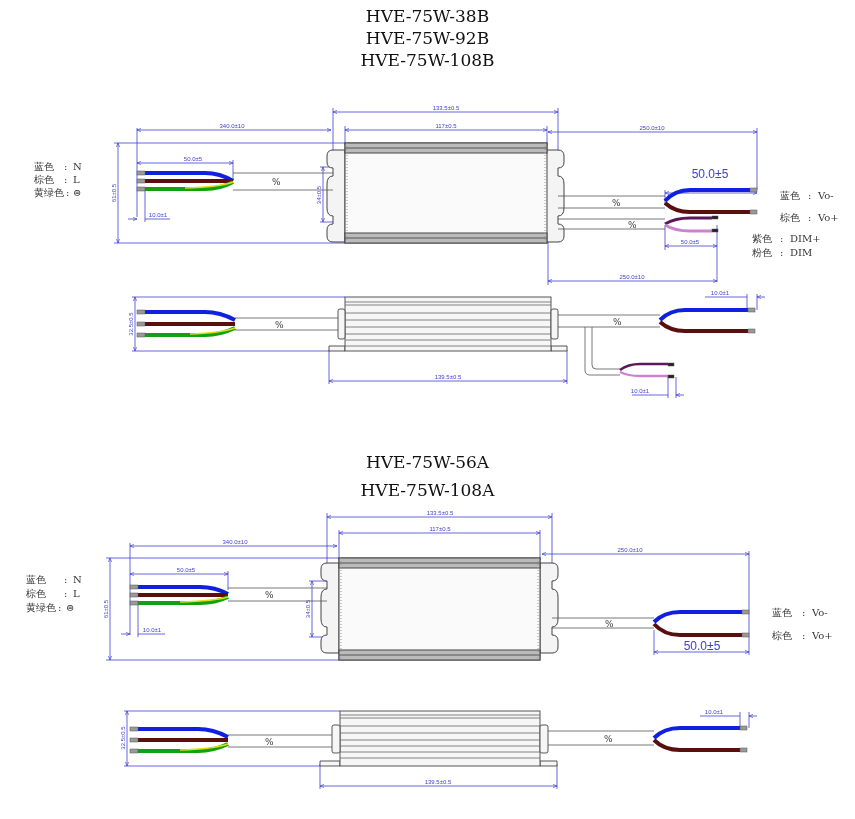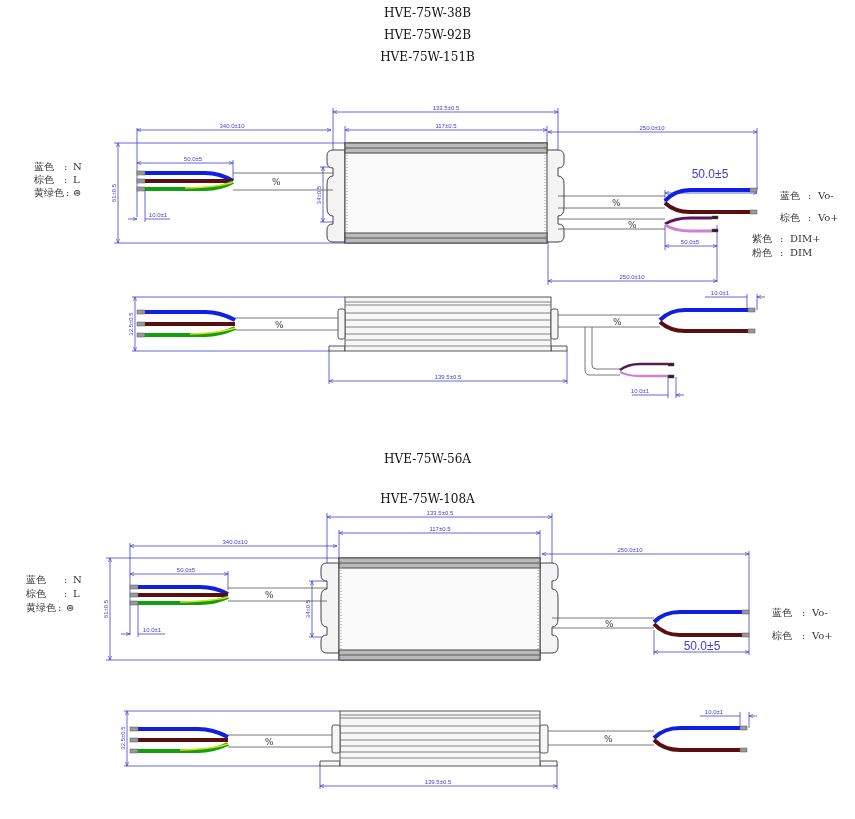--- a/index.html
+++ b/index.html
@@ -1,33 +1,33 @@
 <!DOCTYPE html>
 <html><head>
 <meta charset="utf-8">
 <style>
   html, body { margin: 0; padding: 0; background: #ffffff; }
   body { width: 855px; height: 819px; position: relative; overflow: hidden;
          font-family: "DejaVu Serif", serif; }
   .title { position: absolute; left: 0; width: 855px; text-align: center;
-           font-family: "DejaVu Serif", serif; font-size: 12px; color: #111; }
+           font-family: "DejaVu Serif", serif; font-size: 17px; color: #111; }
   svg { position: absolute; left: 0; top: 0; }
   .dim { font-family: "Liberation Sans", sans-serif; font-size: 6px; fill: #4040d0; }
   .dimbig { font-family: "Liberation Sans", sans-serif; font-size: 12px; fill: #4040d0; }
   .lbl { font-family: "DejaVu Serif", serif; font-size: 10px; fill: #333; }
 </style>
 </head>
 <body>
 
 <div class="title" style="top:6px">HVE-75W-38B</div>
 <div class="title" style="top:28px">HVE-75W-92B</div>
-<div class="title" style="top:50px">HVE-75W-151B</div>
+<div class="title" style="top:50px">HVE-75W-108B</div>
 
 <div class="title" style="top:452px">HVE-75W-56A</div>
-<div class="title" style="top:492px">HVE-75W-108A</div>
+<div class="title" style="top:480px">HVE-75W-108A</div>
 
 <svg width="855" height="819" viewBox="0 0 855 819">
   <defs>
     <marker id="arr" markerWidth="6" markerHeight="6" refX="5" refY="3" orient="auto-start-reverse">
       <path d="M0,1 L5,3 L0,5" fill="none" stroke="#4040d0" stroke-width="0.8"></path>
     </marker>
   </defs>
 
   <g>
 

